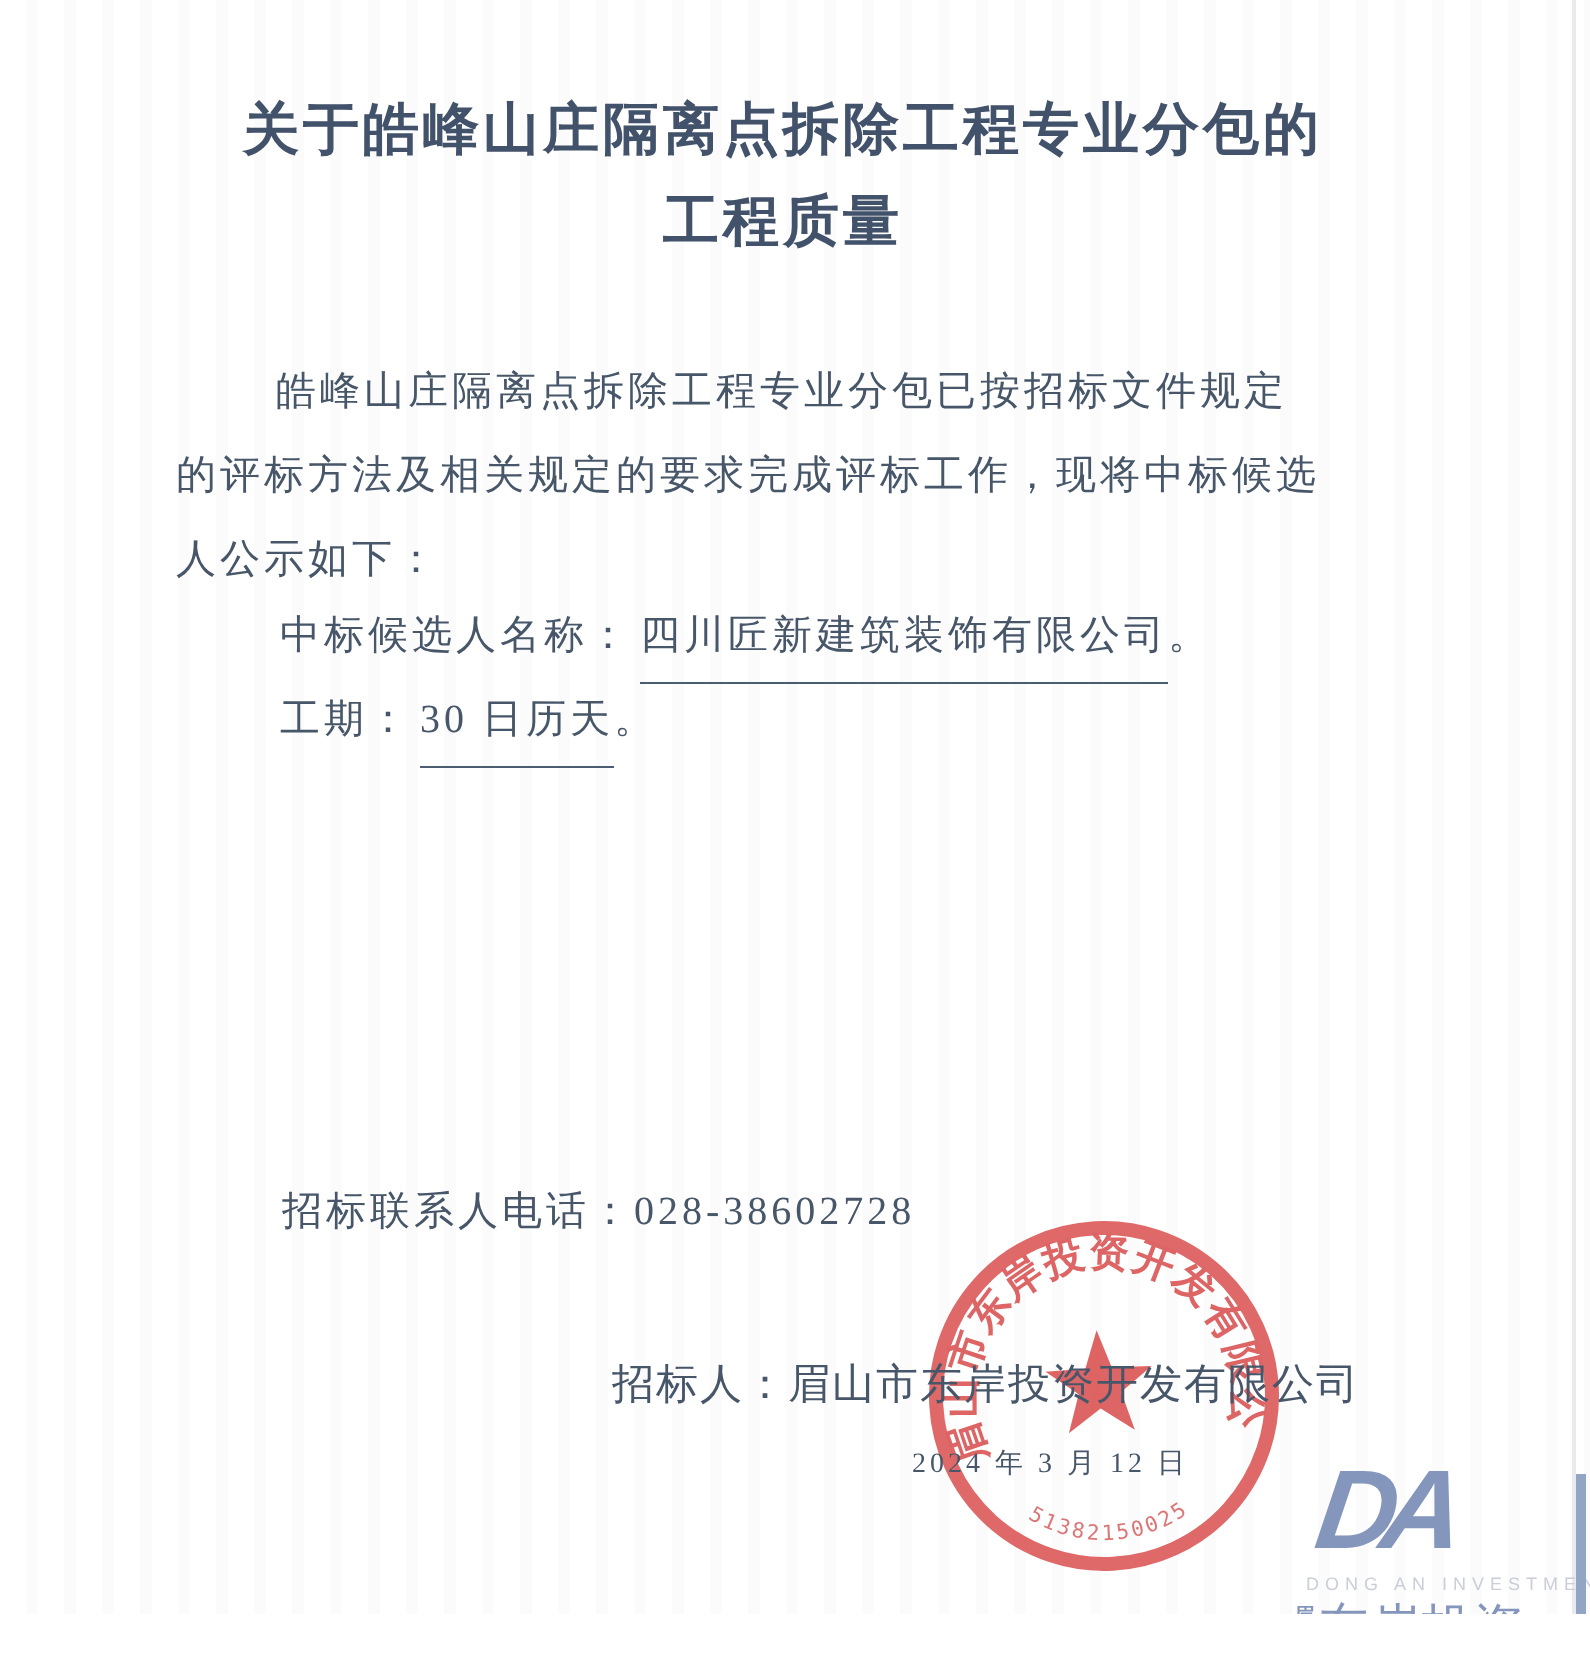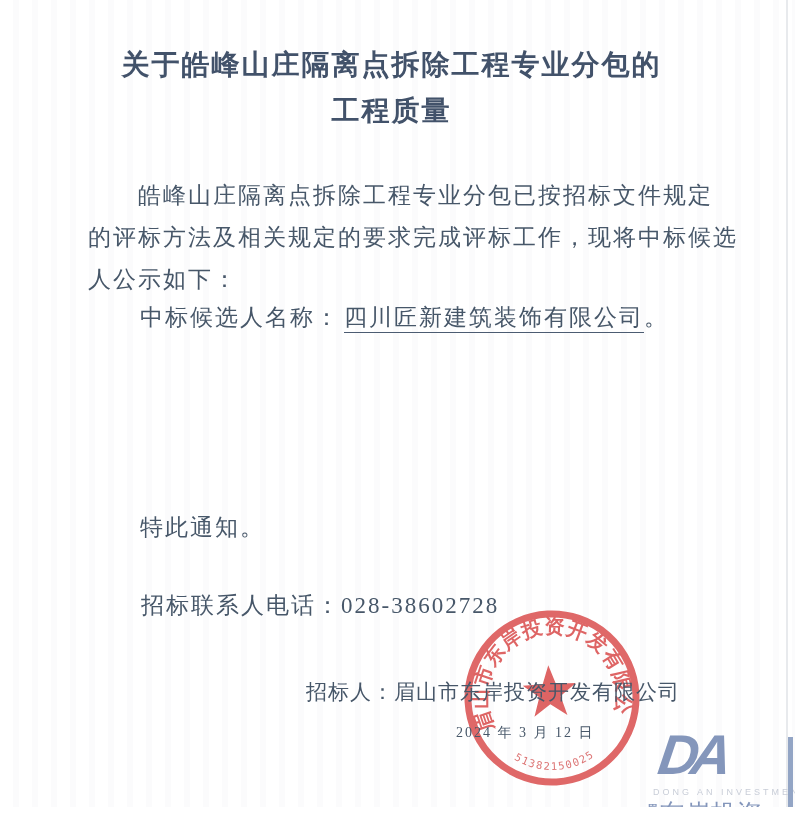--- a/index.html
+++ b/index.html
@@ -19,29 +19,29 @@
     left: 0; right: 12px;
     margin: 0;
     text-align: center;
     font-size: 28px;
     font-weight: 700;
     letter-spacing: 2px;
     color: #42526a;
   }
   .line {
     position: absolute;
-    font-size: 23px;
+    font-size: 20px;
     letter-spacing: 2px;
     line-height: 32px;
     white-space: nowrap;
     z-index: 2;
   }
   .u {
     border-bottom: 1.5px solid #4c5c72;
-    padding-bottom: 2px;
+    padding-bottom: 12px;
     margin-left: 4px;
   }
   .tenderer { font-size: 21px; letter-spacing: 1px; }
   .date { font-size: 14px; letter-spacing: 2px; }
 
   
   .stamp {
     position: absolute;
     left: 442px; top: 588px;
     width: 220px; height: 220px;
@@ -140,24 +140,26 @@
   <h1 class="title" style="top:92px">工程质量</h1>
 
   <div class="line" style="top:180px; left:138px">皓峰山庄隔离点拆除工程专业分包已按招标文件规定</div>
   <div class="line" style="top:222px; left:88px">的评标方法及相关规定的要求完成评标工作，现将中标候选</div>
   <div class="line" style="top:264px; left:88px">人公示如下：</div>
 
   <div class="line" style="top:302px; left:140px">
     <span>中标候选人名称：</span><span class="u">四川匠新建筑装饰有限公司</span><span>。</span>
   </div>
 
+  <div class="line" style="top:344px; left:140px">
+    <span>工期：</span><span class="u">30 日历天</span><span>。</span>
+  </div>
 
 
 
-  <div class="line" style="top:512px; left:140px">特此通知。</div>
 
   <div class="line" style="top:590px; left:141px">
     <span>招标联系人电话：</span><span>028-38602728</span>
   </div>
 
   <div class="line tenderer" style="top:676px; left:306px">
     <span>招标人：</span><span>眉山市东岸投资开发有限公司</span>
   </div>
 
   <div class="line date" style="top:717px; left:456px">2024 年 3 月 12 日</div>

